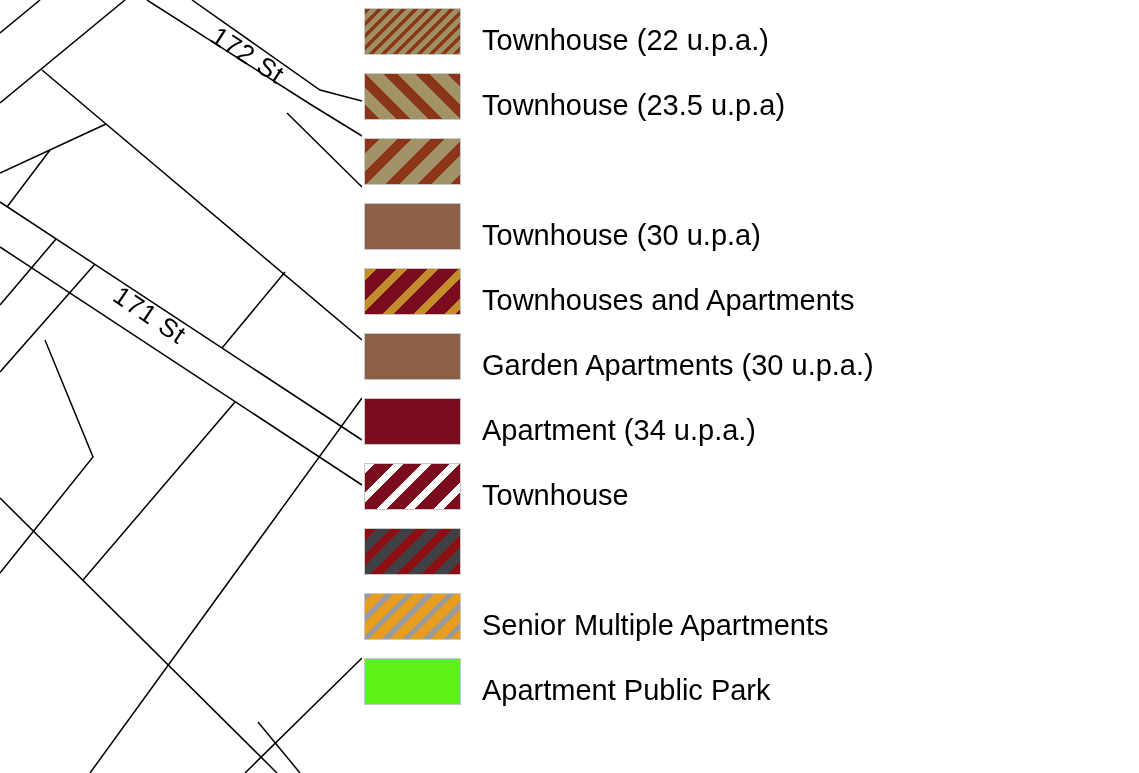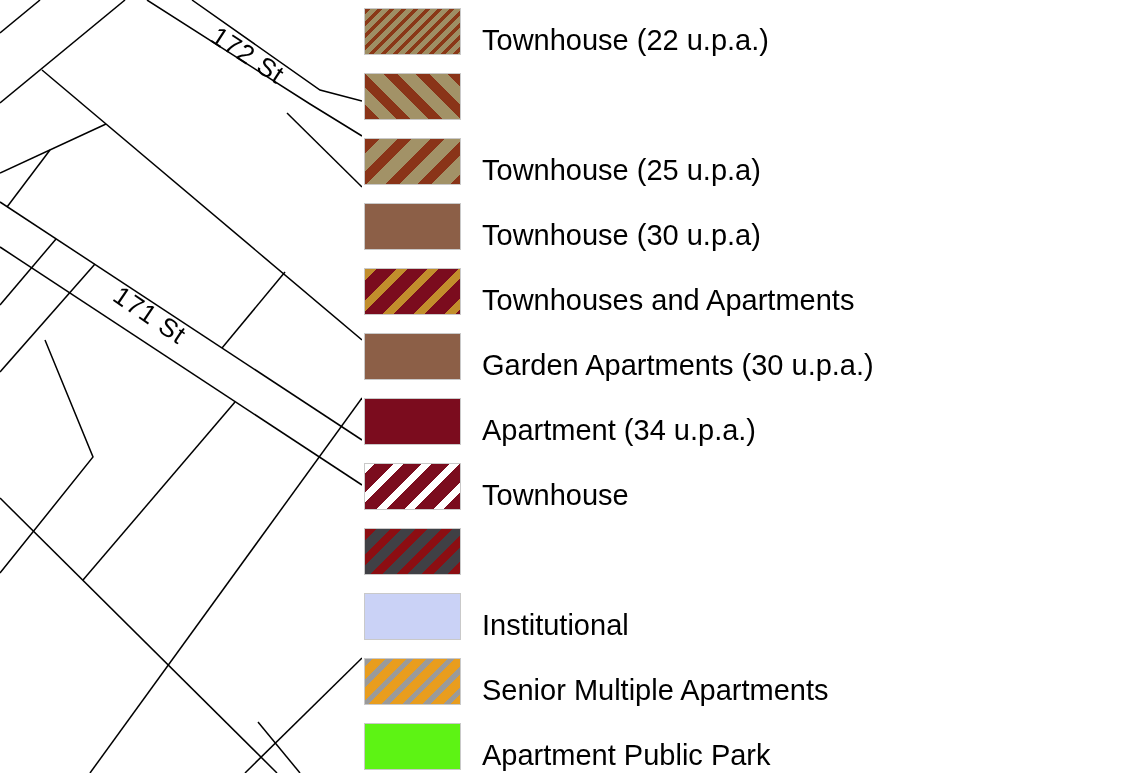--- a/index.html
+++ b/index.html
@@ -49,24 +49,24 @@
   <text x="150" y="315" text-anchor="middle" dominant-baseline="central" transform="rotate(34 150 315)">171 St</text>
 </svg>
 
 <div id="legend">
     <div class="row">
       <div class="swatch" style="background: repeating-linear-gradient(135deg, rgb(138, 56, 23) 0px, rgb(138, 56, 23) 4px, rgb(158, 143, 100) 4px, rgb(158, 143, 100) 8.5px);"></div>
       <div class="label">Townhouse (22 u.p.a.)</div>
     </div>
     <div class="row">
       <div class="swatch" style="background: repeating-linear-gradient(45deg, rgb(138, 52, 24) 0px, rgb(138, 52, 24) 10px, rgb(162, 146, 103) 10px, rgb(162, 146, 103) 22.5px);"></div>
+      <div class="label">Townhouse (23.5 u.p.a)</div>
     </div>
     <div class="row">
       <div class="swatch" style="background: repeating-linear-gradient(135deg, rgb(138, 52, 24) 0px, rgb(138, 52, 24) 10px, rgb(162, 146, 103) 10px, rgb(162, 146, 103) 23px);"></div>
-      <div class="label">Townhouse (25 u.p.a)</div>
     </div>
     <div class="row">
       <div class="swatch" style="background: rgb(140, 95, 71);"></div>
       <div class="label">Townhouse (30 u.p.a)</div>
     </div>
     <div class="row">
       <div class="swatch" style="background: repeating-linear-gradient(135deg, rgb(194, 142, 44) 0px, rgb(194, 142, 44) 8px, rgb(123, 12, 30) 8px, rgb(123, 12, 30) 22px);"></div>
       <div class="label">Townhouses and Apartments</div>
     </div>
     <div class="row">
@@ -78,24 +78,20 @@
       <div class="label">Apartment (34 u.p.a.)</div>
     </div>
     <div class="row">
       <div class="swatch" style="background: repeating-linear-gradient(135deg, rgb(255, 255, 255) 0px, rgb(255, 255, 255) 7px, rgb(123, 12, 30) 7px, rgb(123, 12, 30) 20px);"></div>
       <div class="label">Townhouse</div>
     </div>
     <div class="row">
       <div class="swatch" style="background: repeating-linear-gradient(135deg, rgb(140, 14, 18) 0px, rgb(140, 14, 18) 8px, rgb(64, 64, 69) 8px, rgb(64, 64, 69) 18px);"></div>
     </div>
     <div class="row">
-      <div class="swatch" style="background: rgb(202, 210, 246);"></div>
-      <div class="label">Institutional</div>
-    </div>
-    <div class="row">
       <div class="swatch" style="background: repeating-linear-gradient(135deg, rgb(154, 154, 154) 0px, rgb(154, 154, 154) 5.5px, rgb(232, 157, 30) 5.5px, rgb(232, 157, 30) 14.5px);"></div>
       <div class="label">Senior Multiple Apartments</div>
     </div>
     <div class="row">
       <div class="swatch" style="background: rgb(93, 243, 20);"></div>
       <div class="label">Apartment Public Park</div>
     </div>
   </div>
 
 </body></html>

